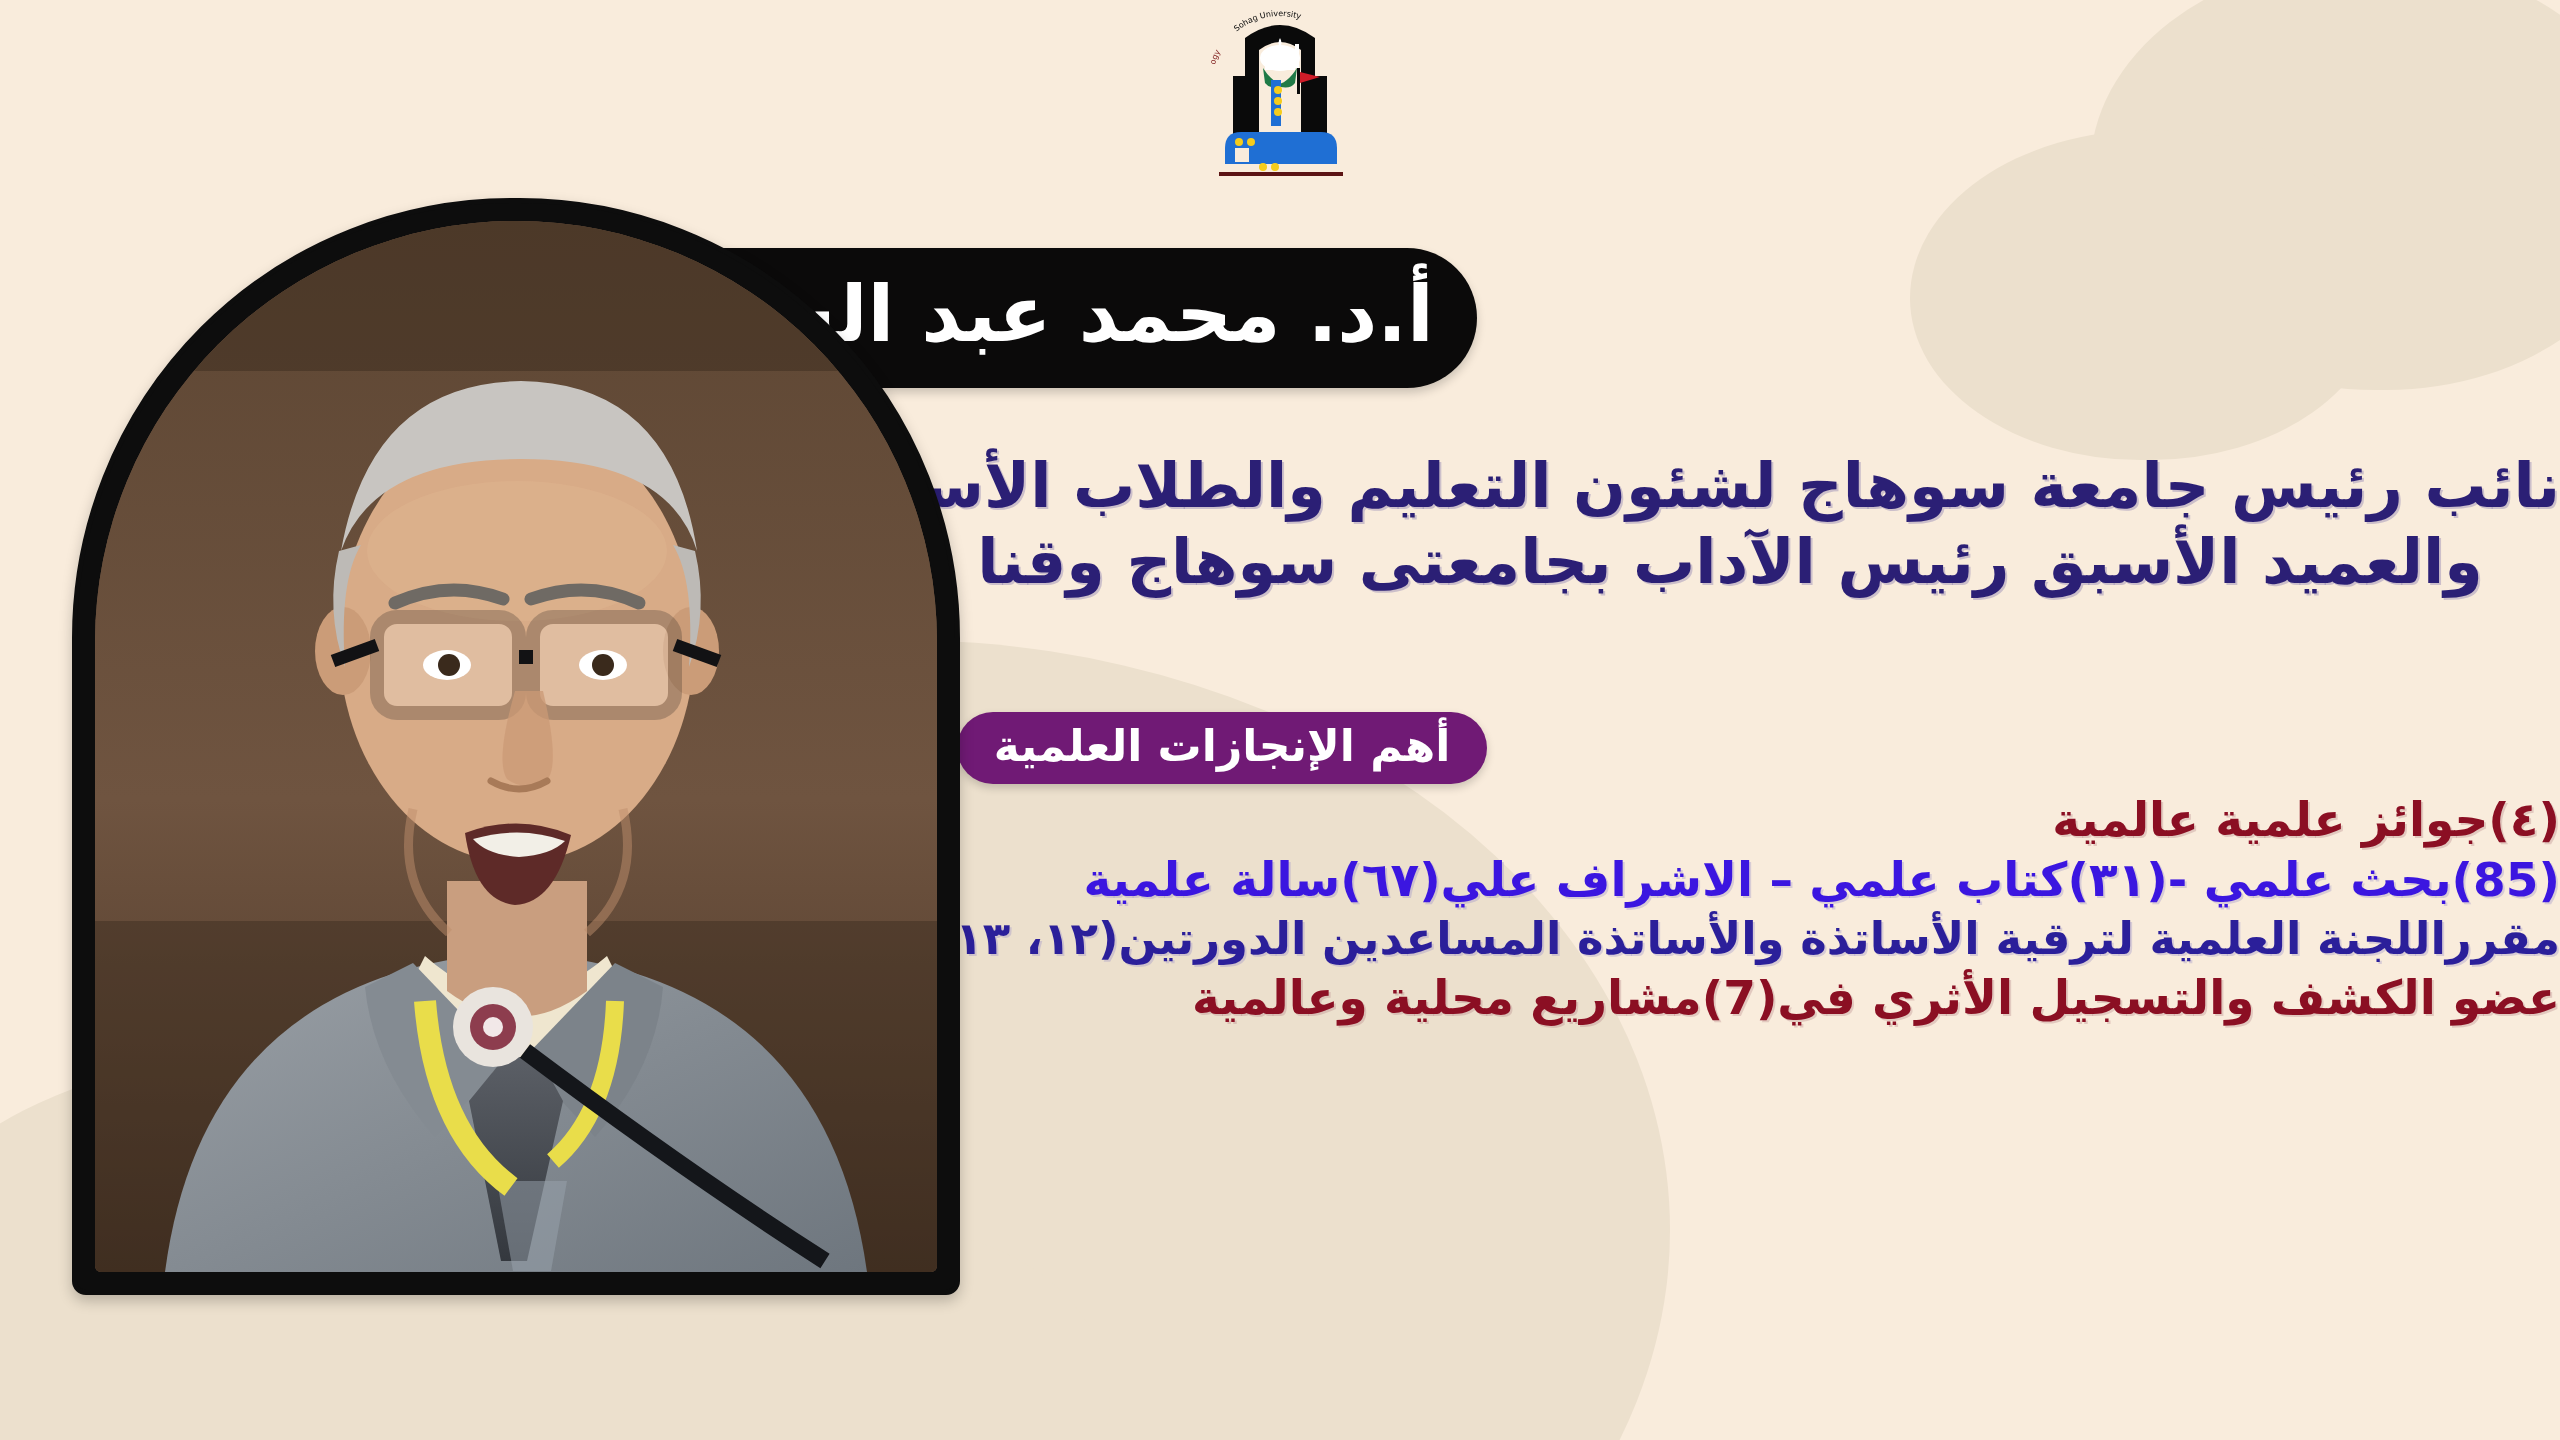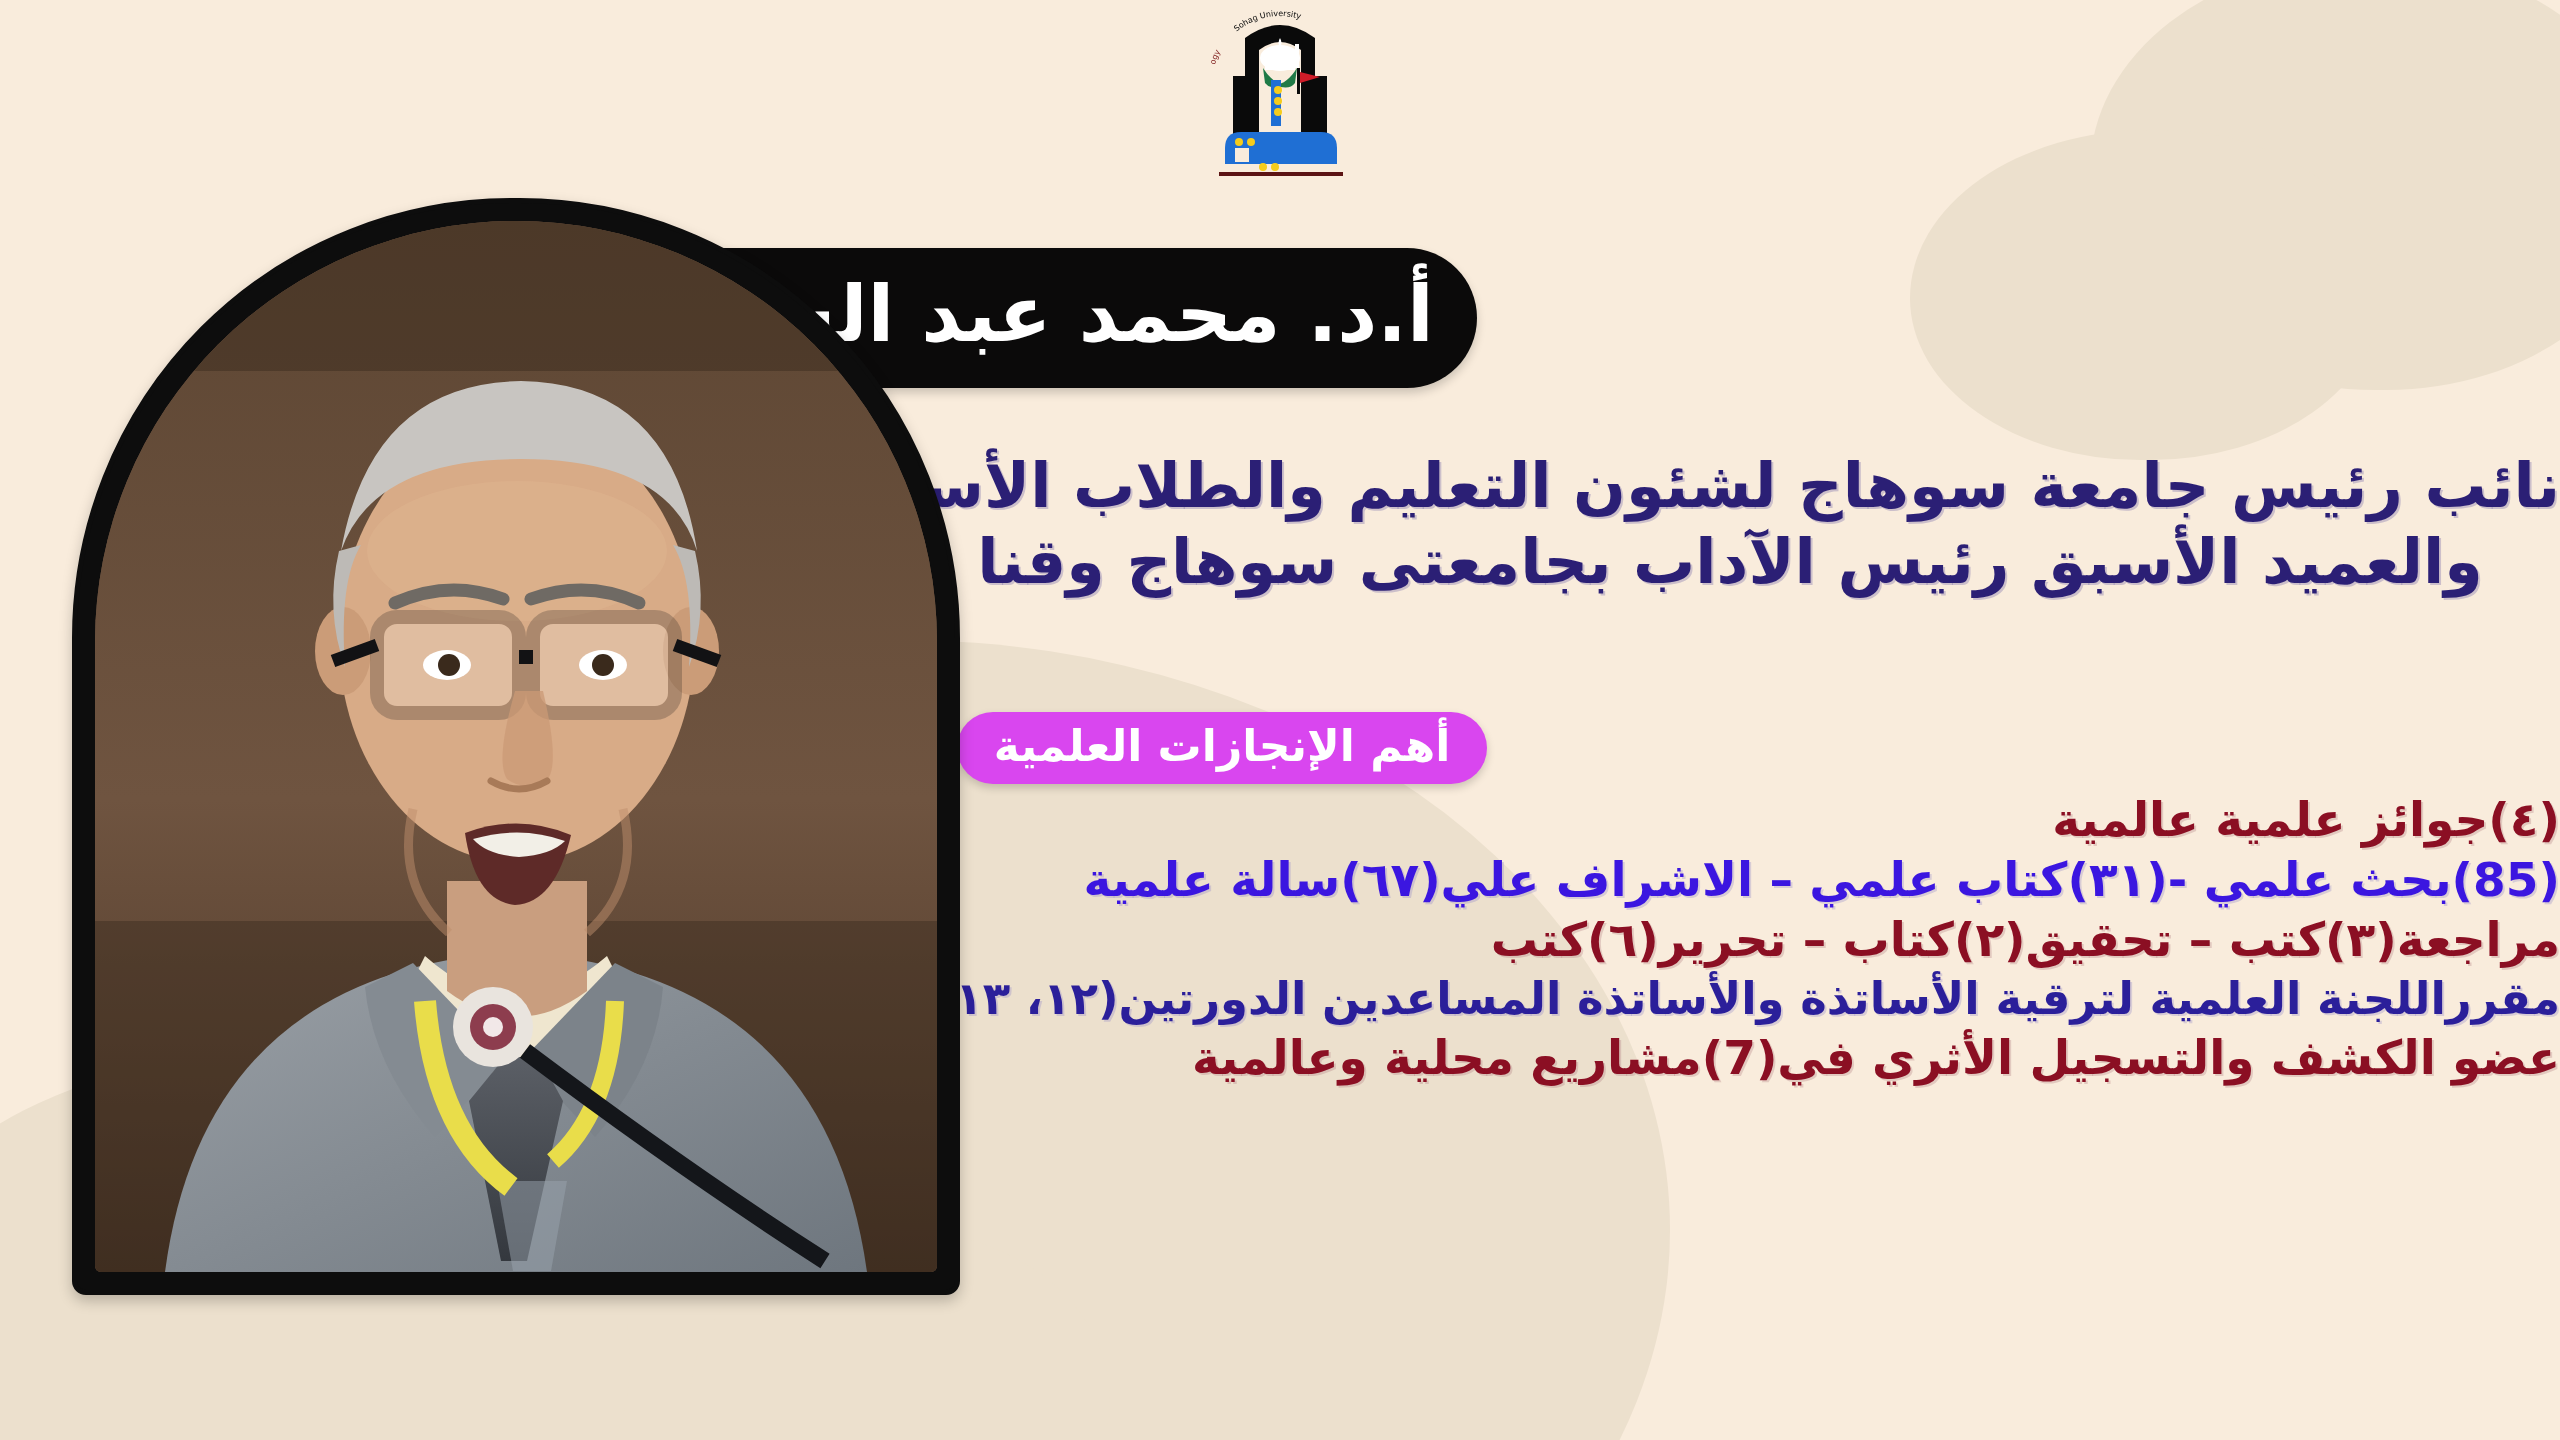--- a/index.html
+++ b/index.html
@@ -86,21 +86,21 @@
     text-shadow: 2px 2px 0 rgba(120,110,170,.35);
   }
 
   
   .section-badge {
     position: absolute;
     top: 712px;
     right: 1073px;
     width: 530px;
     height: 72px;
-    background: #d946ef;
+    background: #701a75;
     border-radius: 40px;
     display: flex;
     align-items: center;
     justify-content: center;
     z-index: 5;
     box-shadow: 0 4px 8px rgba(0,0,0,.18);
   }
   .section-badge .txt {
     color: #ffffff;
     font-size: 44px;
@@ -219,21 +219,20 @@
     <div class="tline">والعميد الأسبق رئيس الآداب بجامعتى سوهاج وقنا</div>
   </div>
 
   <div class="section-badge">
     <div class="txt">أهم الإنجازات العلمية</div>
   </div>
 
   <div class="achievements">
     <div class="ach red">(٤)جوائز علمية عالمية</div>
     <div class="ach blue">(85)بحث علمي -(٣١)كتاب علمي – الاشراف علي(٦٧)سالة علمية</div>
-    <div class="ach red">مراجعة(٣)كتب – تحقيق(٢)كتاب – تحرير(٦)كتب</div>
     <div class="ach navy wide">مقرراللجنة العلمية لترقية الأساتذة والأساتذة المساعدين الدورتين(١٢، ١٣</div>
     <div class="ach red">عضو الكشف والتسجيل الأثري في(7)مشاريع محلية وعالمية</div>
   </div>
 
   <div class="portrait-frame">
     <div class="portrait-inner">
       <svg viewBox="0 0 842 1051" preserveAspectRatio="xMidYMid slice" xmlns="http://www.w3.org/2000/svg" aria-hidden="true">
         <defs>
           <linearGradient id="bgWall" x1="0" y1="0" x2="0" y2="1">
             <stop offset="0%" stop-color="#5d4633"></stop>

